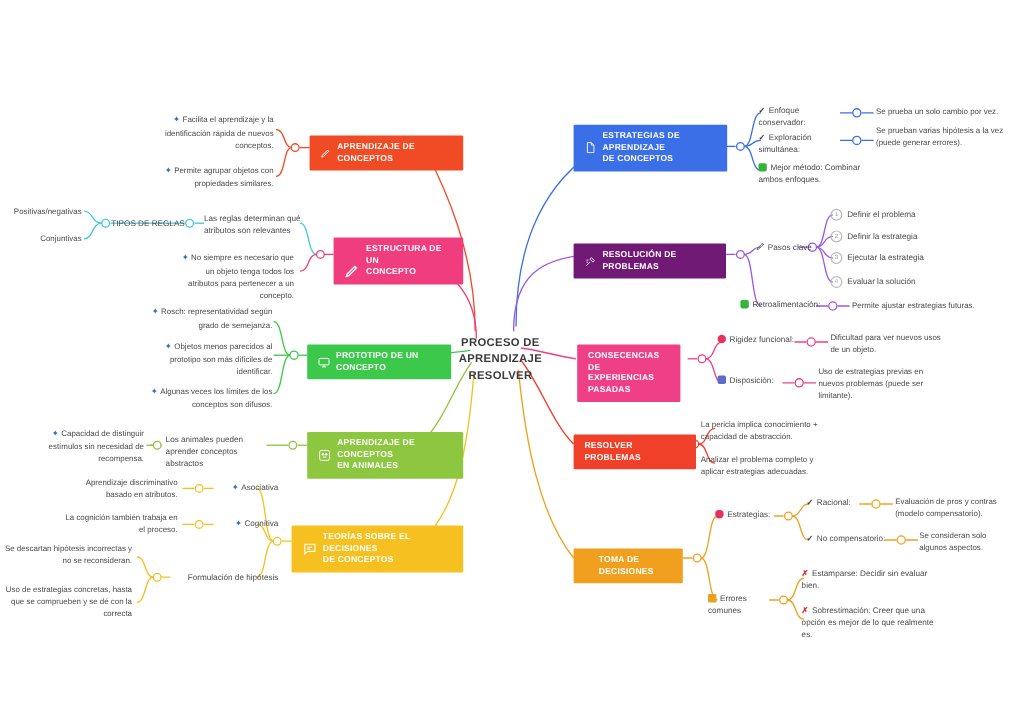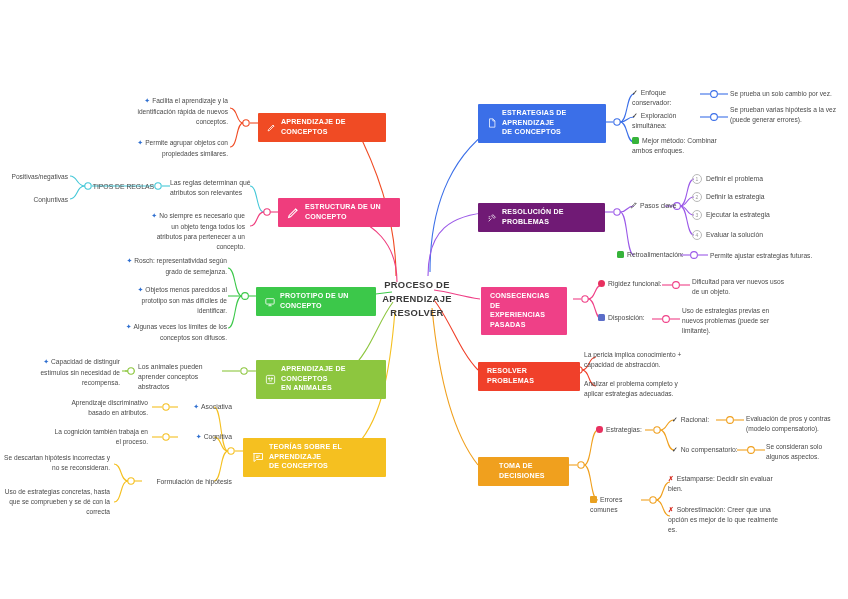--- a/index.html
+++ b/index.html
@@ -172,21 +172,21 @@
       </span>
     <span class="lbl">APRENDIZAJE DE CONCEPTOS</span>
   </div>
   <div class="leaf r" style="left:130px;top:96px;width:98px;">
     <span class="bullet">✦</span><span>Facilita el aprendizaje y la identificación rápida de nuevos conceptos.</span>
   </div>
   <div class="leaf r" style="left:130px;top:138px;width:98px;">
     <span class="bullet">✦</span><span>Permite agrupar objetos con propiedades similares.</span>
   </div>
 
-  <div class="node" style="left:278px;top:198px;width:122px;background:#EF3D7D;">
+  <div class="node" style="left:278px;top:198px;width:108px;background:#EF3D7D;align-items:flex-end;">
     <span class="ico">
       <svg width="13" height="13" viewBox="0 0 24 24" fill="none" stroke="#fff" stroke-width="2">
         <path d="M3 21l3.5-1 12-12-2.5-2.5-12 12z"></path>
           <path d="M15 5.5L18.5 9"></path>
       </svg>
       </span>
     <span class="lbl">
       <span>ESTRUCTURA DE UN</span><br>
       <span>CONCEPTO</span>
     </span>
@@ -248,21 +248,21 @@
   </div>
 
   <div class="node" style="left:243px;top:438px;width:143px;background:#F5C020;">
     <span class="ico">
       <svg width="12" height="12" viewBox="0 0 24 24" fill="none" stroke="#fff" stroke-width="1.8">
         <path d="M3 5h18v12H9l-5 4V5z"></path>
           <path d="M8 10h8M8 13h5"></path>
       </svg>
       </span>
     <span class="lbl">
-      <span>TEORÍAS SOBRE EL APRENDIZAJE</span><br>
+      <span>TEORÍAS SOBRE EL DECISIONES</span><br>
       <span>DE CONCEPTOS</span>
     </span>
   </div>
   <div class="mid r" style="left:178px;top:402px;width:54px;">
     <span class="bullet">✦</span><span>Asociativa</span>
   </div>
   <div class="leaf r" style="left:50px;top:398px;width:98px;">
     <span>Aprendizaje discriminativo basado en atributos.</span>
   </div>
   <div class="mid r" style="left:178px;top:432px;width:54px;">

